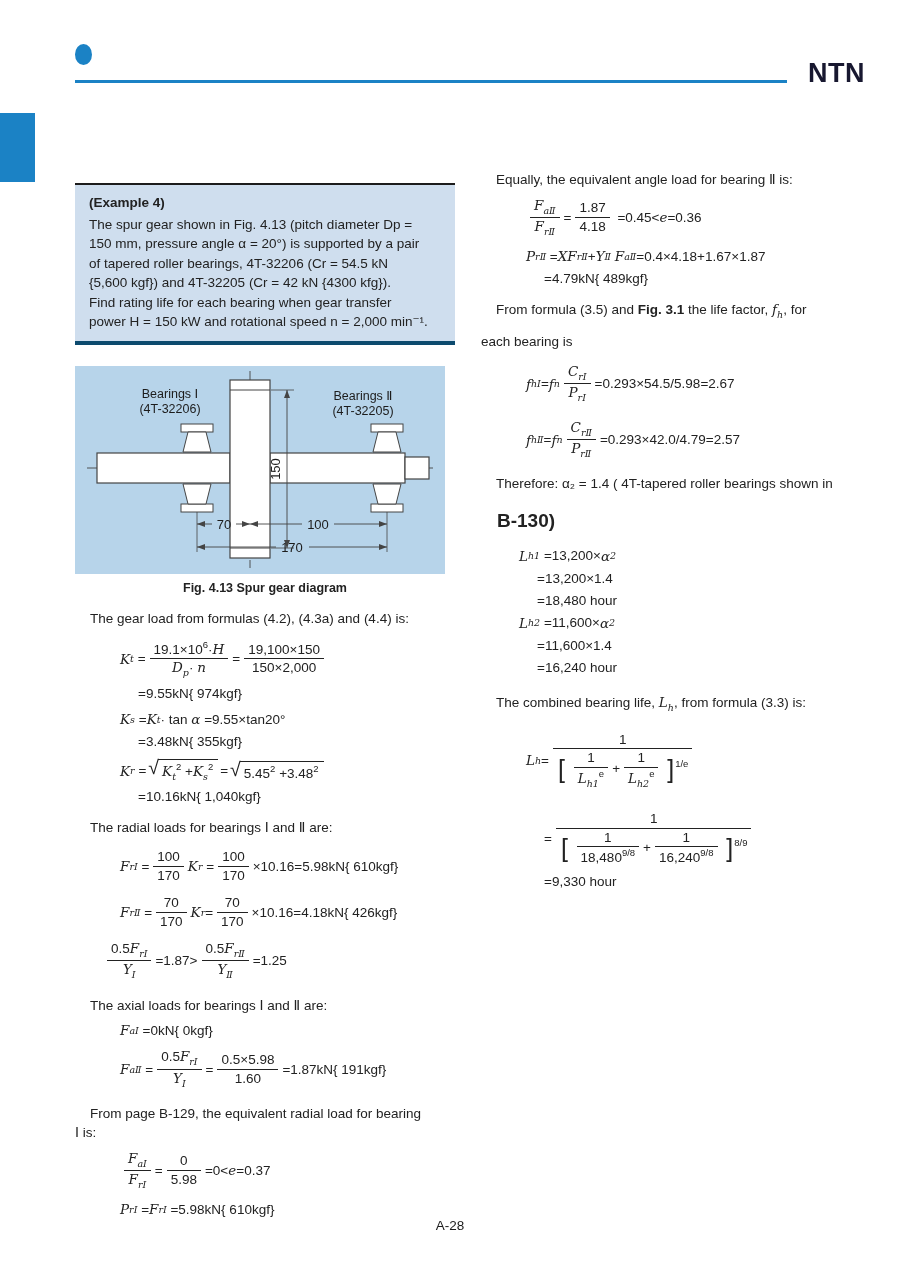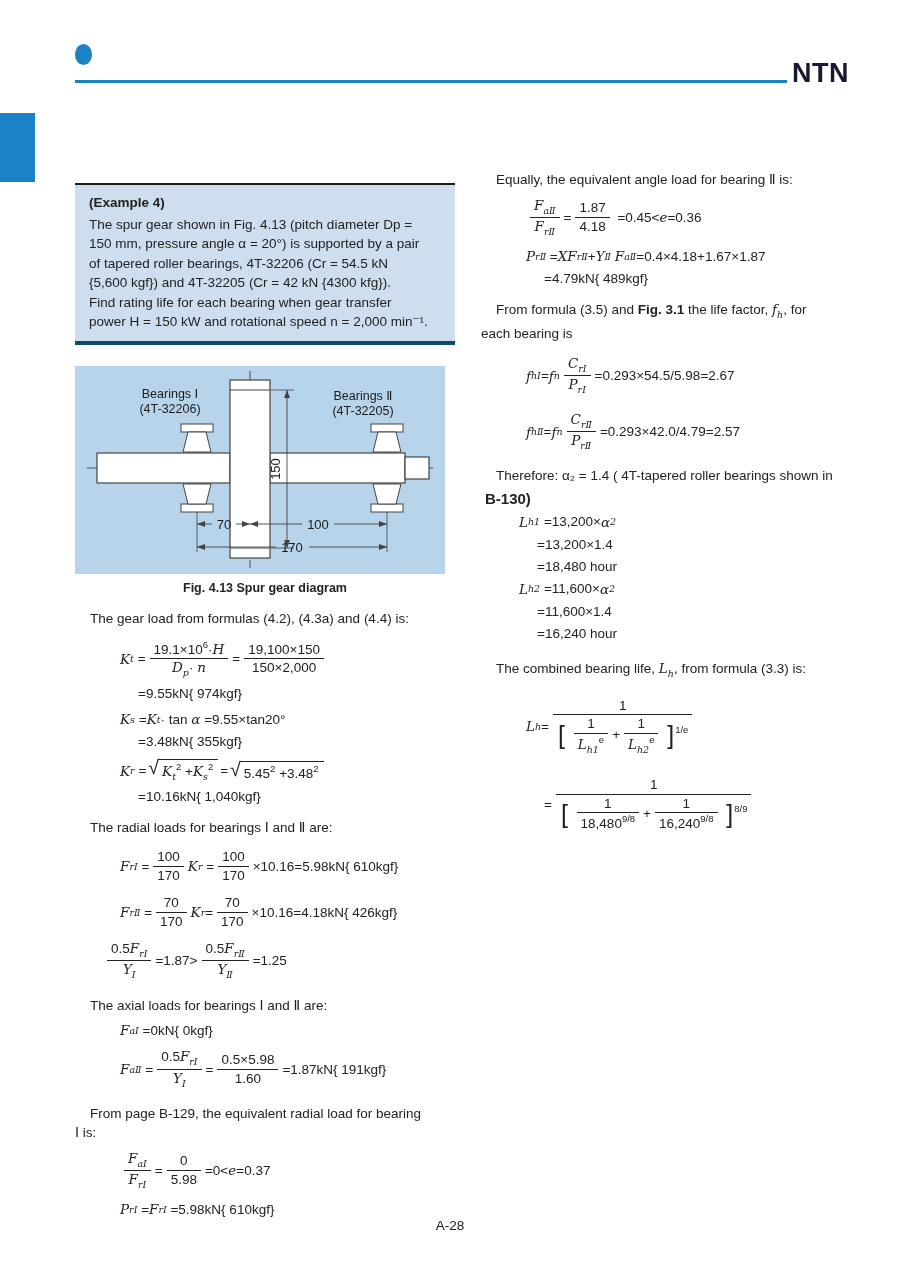--- a/index.html
+++ b/index.html
@@ -19,21 +19,21 @@
     color:var(--ink);
     overflow:hidden;
   }
   
   .side-tab{position:absolute;left:0;top:113px;width:35px;height:69px;background:var(--accent);}
   
   .hdr{position:absolute;left:75px;top:44px;width:790px;}
   .hdr .bullet{display:inline-block;width:17px;height:21px;border-radius:50%;background:var(--accent);vertical-align:-3px;margin-right:2px;}
   .hdr h1{display:inline;font-size:21px;font-weight:bold;color:#1a1a1a;letter-spacing:0.2px;}
   .hdr .rule{position:absolute;left:0;top:36px;width:712px;height:3px;background:var(--accent);}
-  .hdr .logo{position:absolute;right:16px;top:14px;font-size:27px;font-weight:bold;color:var(--logo);letter-spacing:0.5px;font-stretch:condensed;}
+  .hdr .logo{position:absolute;right:0;top:14px;font-size:27px;font-weight:bold;color:var(--logo);letter-spacing:0.5px;font-stretch:condensed;}
   
   .cols{position:absolute;left:75px;top:170px;width:806px;display:flex;gap:26px;}
   .col-l{width:380px;}
   .col-r{width:400px;}
   
   .exbox{
     margin-top:13px;
     background:var(--box-bg);
     border-top:2px solid #1c1c1c;
     border-bottom:4px solid #0c4a6e;
@@ -45,21 +45,21 @@
   
   .figwrap{margin-top:21px;}
   .figbox{background:var(--fig-bg);width:370px;height:208px;}
   .figcap{text-align:center;font-weight:bold;font-size:12.5px;margin-top:7px;}
   svg text{font-family:"Liberation Sans","DejaVu Sans",sans-serif;fill:#1c1c1c;}
   
   .para{font-size:13.5px;line-height:1.45;margin:14px 0 6px 0;}
   .para.ind{text-indent:15px;}
   .cont{font-size:13.5px;margin:0;}
   b.inlineb{font-weight:bold;}
-  .boldline{font-weight:bold;font-size:15px;margin:4px;}
+  .boldline{font-weight:bold;font-size:19px;margin:16px;}
   
   .f-block{margin:10px 0 10px 45px;font-size:13.5px;}
   .fline{margin:7px 0;display:flex;align-items:center;flex-wrap:nowrap;}
   .fline.i1{margin-left:18px;}
   .fline > *{flex:0 0 auto;}
   .var{font-family:"DejaVu Serif","Liberation Serif",serif;font-style:italic;}
   sub.s{font-size:9.5px;font-family:"DejaVu Serif","Liberation Serif",serif;font-style:italic;vertical-align:-4px;letter-spacing:0;}
   sup.p{font-size:9.5px;vertical-align:6px;font-style:normal;}
   .frac{display:inline-flex;flex-direction:column;vertical-align:middle;margin:0 4px;text-align:center;}
   .num,.den{display:block;text-align:center;padding:0 4px;line-height:1.3;}
@@ -366,21 +366,21 @@
             <span class="var">F</span>
             <sub class="s">aⅡ</sub>
             <span class="txt">=0.4×4.18+1.67×1.87</span>
           </div>
           <div class="fline i1">
             <span class="txt">=4.79kN{ 489kgf}</span>
           </div>
         </div>
 
       <p class="para ind" style="margin-bottom:0"><span>From formula (3.5) and </span><b class="inlineb">Fig. 3.1</b><span> the life factor, </span><span class="var">f</span><sub class="s">h</sub><span>, for</span></p>
-      <p class="cont" style="margin-top:4px">each bearing is</p>
+      <p class="cont" style="margin-top:12px">each bearing is</p>
 
       <div class="f-block" style="margin:14px 0 14px 45px">
           <div class="fline">
             <span class="var">f</span>
             <sub class="s">hⅠ</sub>
             <span class="txt">=</span>
             <span class="var">f</span>
             <sub class="s">n</sub>
             <span class="frac">
               <span class="num"><span class="var">C</span><sub class="s">rⅠ</sub></span>
@@ -461,18 +461,21 @@
               <span class="num"><span class="txt">1</span></span>
               <span class="den"><span class="bigbr">[</span><span class="txt"> </span><span class="frac">
                   <span class="num"><span class="txt">1</span></span>
                   <span class="den"><span class="txt">18,480</span><sup class="p">9/8</sup></span>
                 </span><span class="txt">+</span><span class="frac">
                   <span class="num"><span class="txt">1</span></span>
                   <span class="den"><span class="txt">16,240</span><sup class="p">9/8</sup></span>
                 </span><span class="txt"> </span><span class="bigbr">]</span><sup class="p">8/9</sup></span>
             </span>
           </div>
+          <div class="fline i1">
+            <span class="txt">=9,330 hour</span>
+          </div>
         </div>
     </div>
   </div>
 
   <div class="footer">A-28</div>
 </div>
 
 </body></html>

